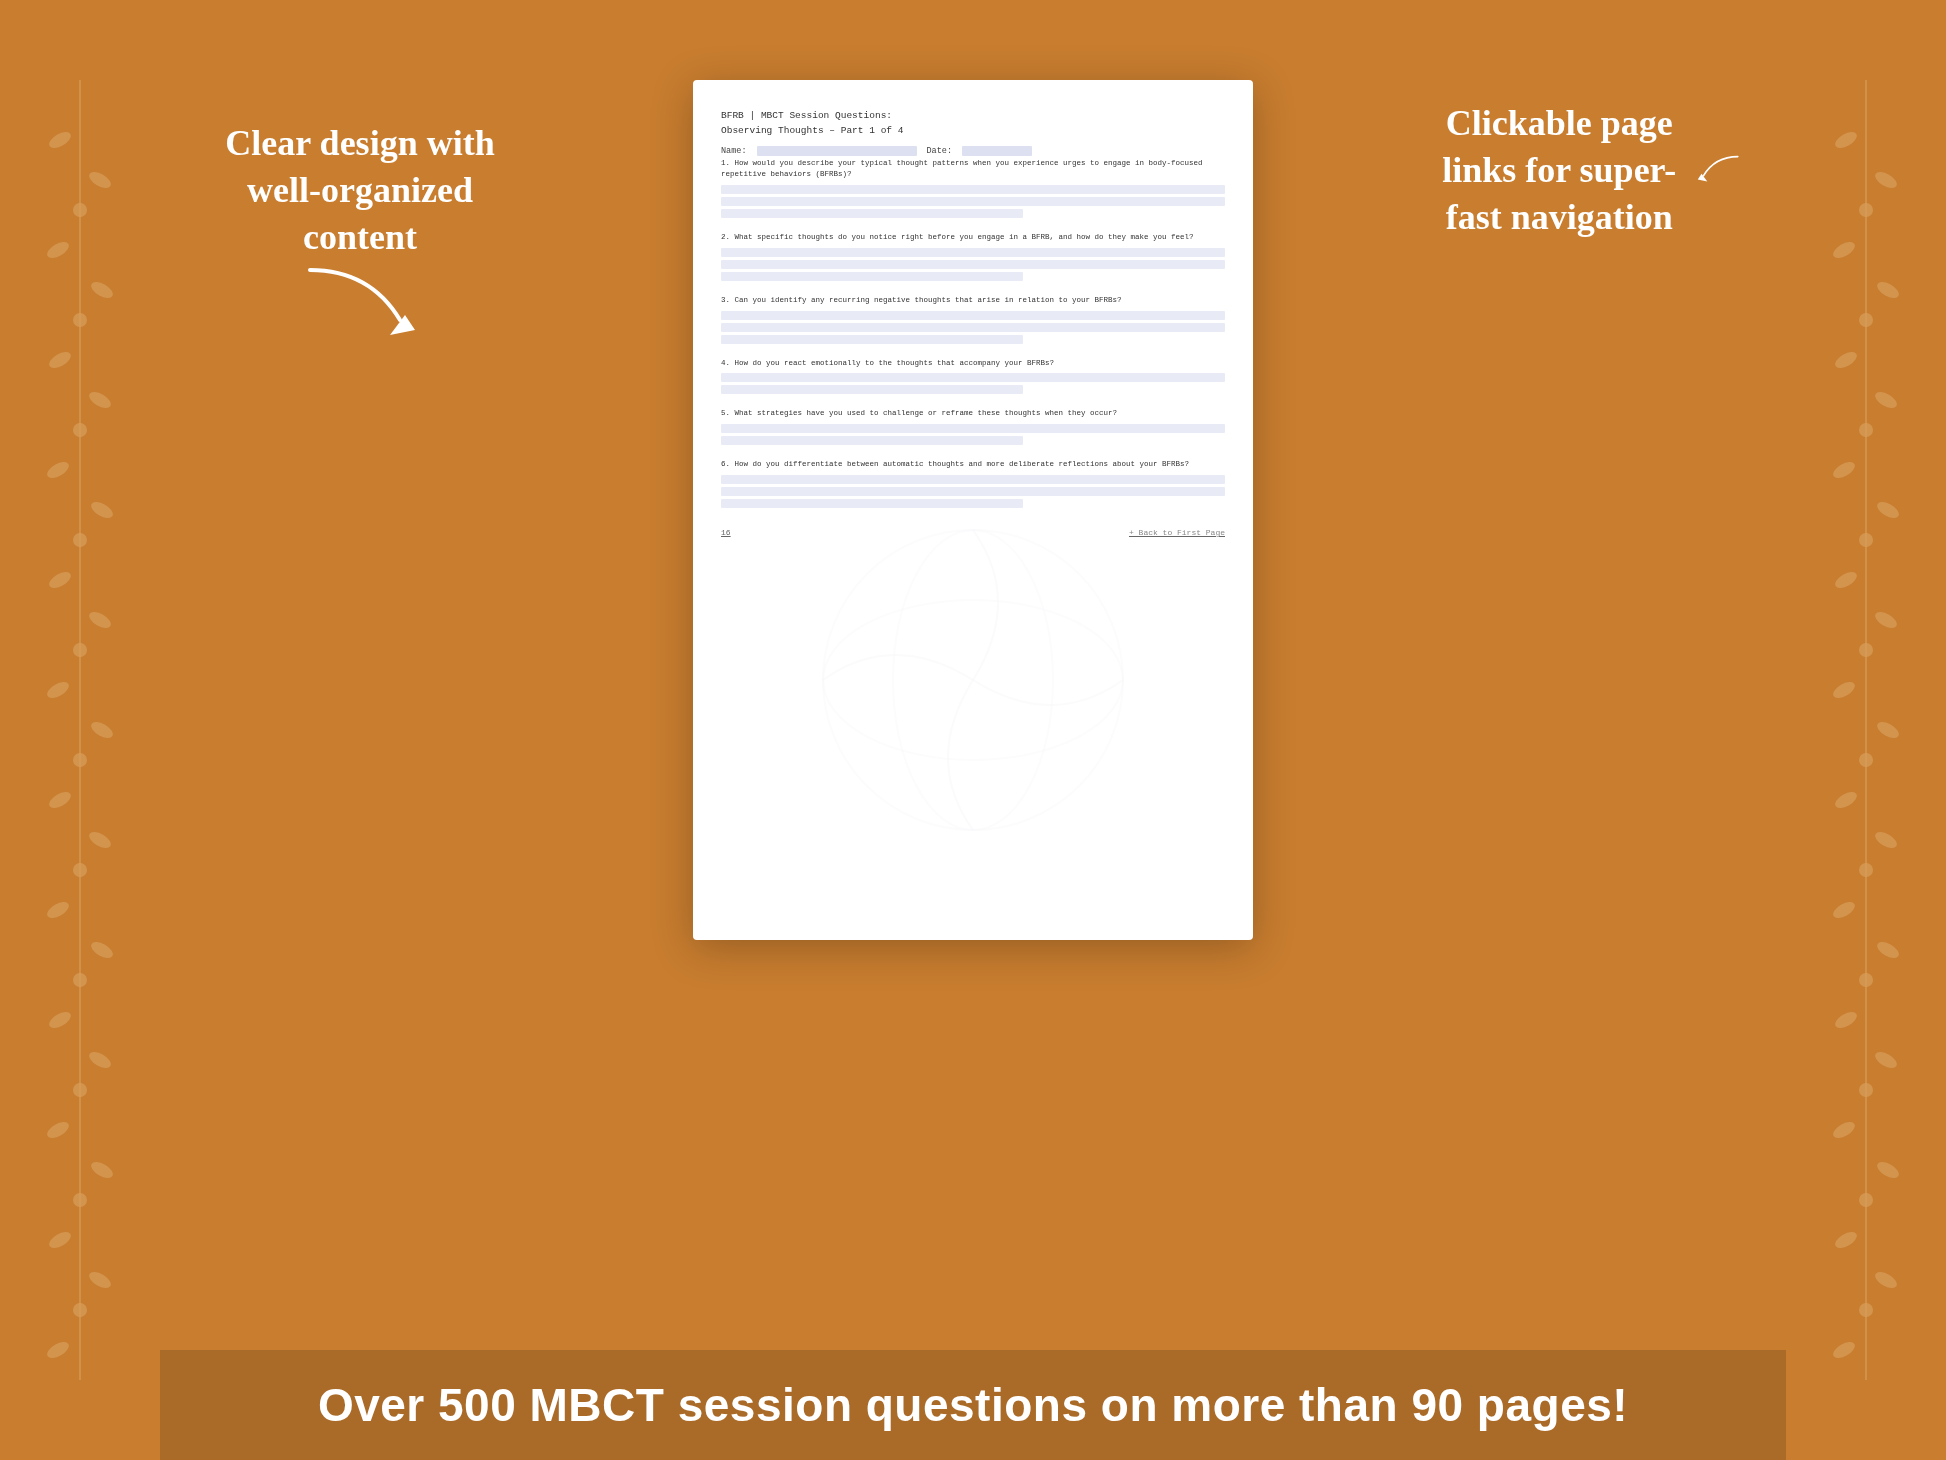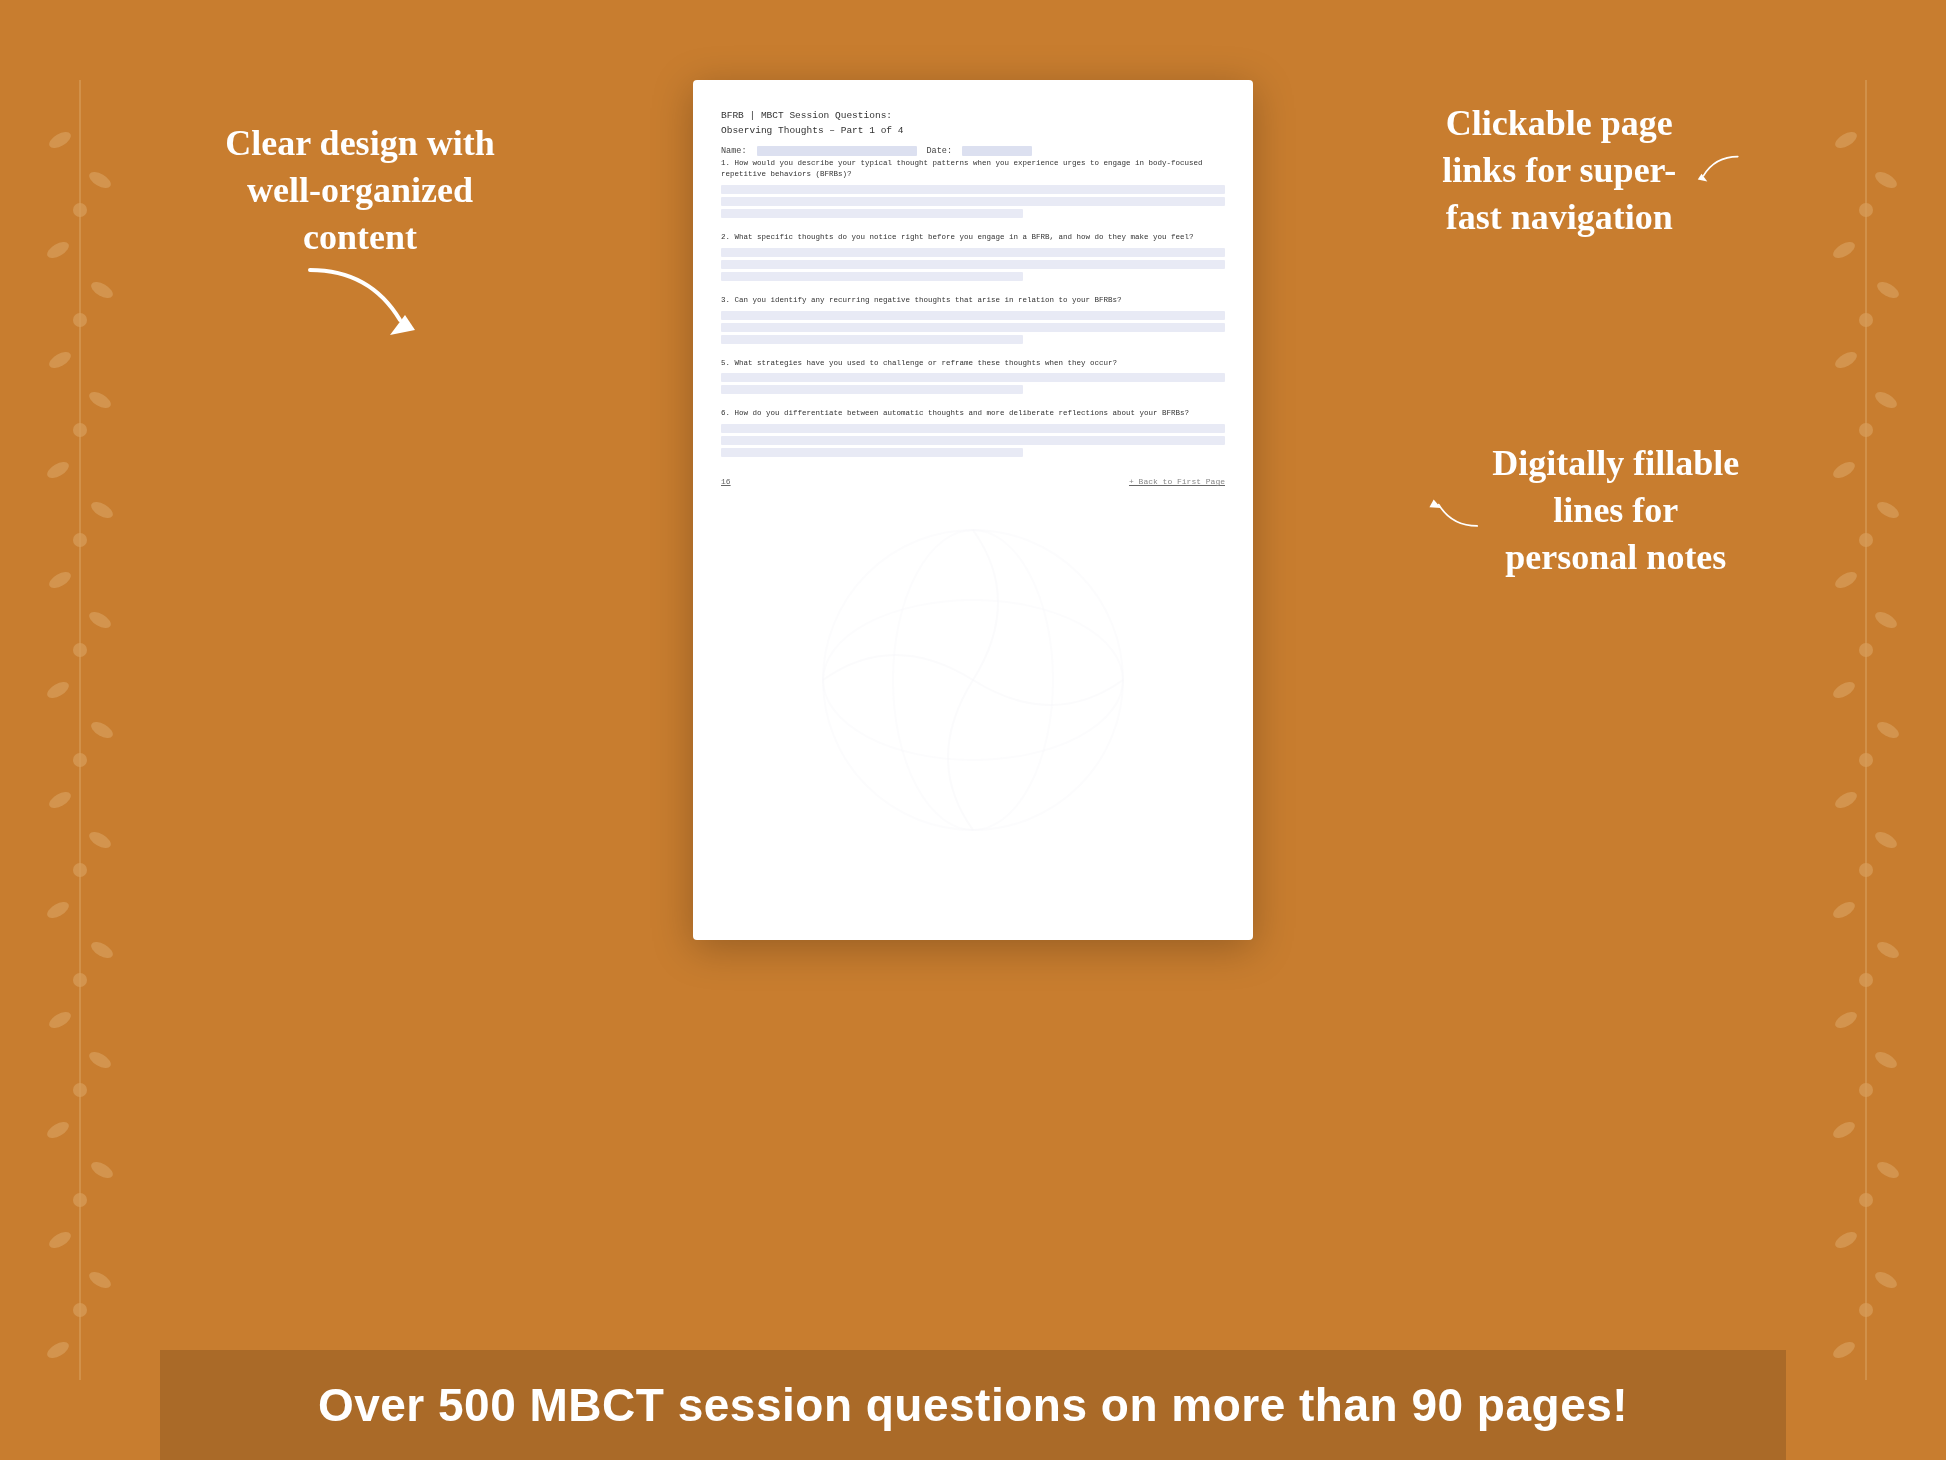--- a/index.html
+++ b/index.html
@@ -380,20 +380,27 @@
 
         <div class="question-block">
           <div class="question-text">3. Can you identify any recurring negative thoughts that arise in relation to your BFRBs?</div>
           <div class="answer-lines">
             <div class="answer-line"></div>
             <div class="answer-line"></div>
             <div class="answer-line short"></div>
           </div>
         </div>
 
+        <div class="question-block">
+          <div class="question-text">4. How do you react emotionally to the thoughts that accompany your BFRBs?</div>
+          <div class="answer-lines">
+            <div class="answer-line"></div>
+            <div class="answer-line short"></div>
+          </div>
+        </div>
 
         <div class="question-block">
           <div class="question-text">5. What strategies have you used to challenge or reframe these thoughts when they occur?</div>
           <div class="answer-lines">
             <div class="answer-line"></div>
             <div class="answer-line short"></div>
           </div>
         </div>
 
         <div class="question-block">
@@ -416,28 +423,20 @@
     <div class="right-annotations">
       <div class="annotation-group-right">
         <div class="annotation-text">Clickable page links for super-fast navigation</div>
 
         <svg class="curve-arrow" width="140" height="90" viewBox="0 0 140 90">
           <path d="M120,10 Q60,10 30,60" stroke="white" stroke-width="4" fill="none" stroke-linecap="round"></path>
           <polygon points="40,75 25,55 15,70" fill="white"></polygon>
         </svg>
       </div>
 
-      <div class="annotation-group-right">
-
-        <svg class="curve-arrow" width="140" height="90" viewBox="0 0 140 90">
-          <path d="M120,80 Q60,80 30,30" stroke="white" stroke-width="4" fill="none" stroke-linecap="round"></path>
-          <polygon points="18,18 35,38 8,36" fill="white"></polygon>
-        </svg>
-        <div class="annotation-text">Digitally fillable lines for personal notes</div>
-      </div>
     </div>
 
   </div>
 
   <div class="bottom-banner">
     <div class="bottom-banner-text">Over 500 MBCT session questions on more than 90 pages!</div>
   </div>
 </div>
 
 </body></html>

